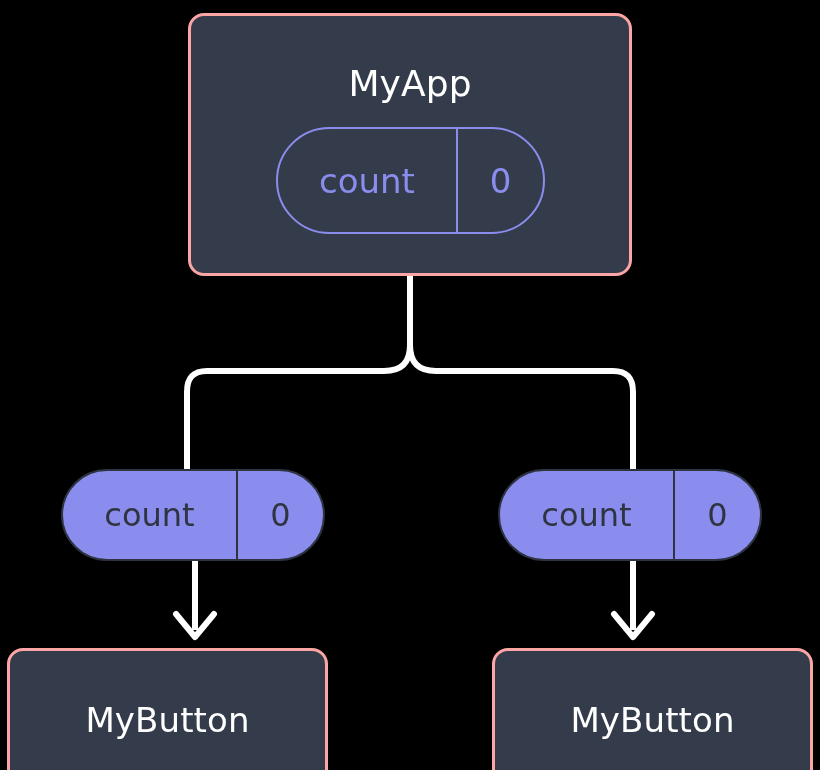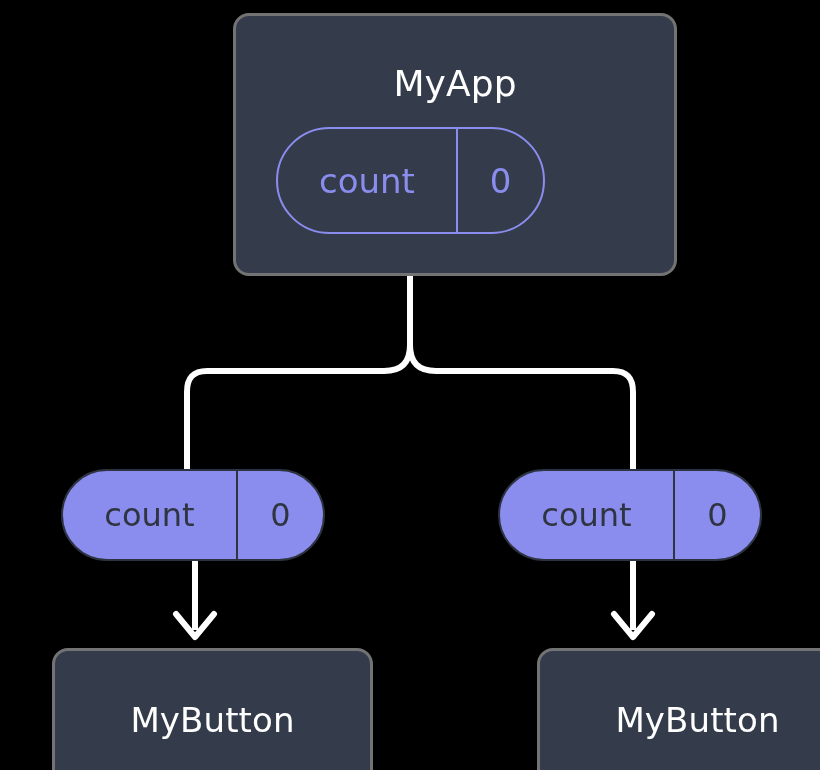--- a/index.html
+++ b/index.html
@@ -34,26 +34,25 @@
     width: 820px;
     height: 770px;
     pointer-events: none;
   }
 
   
   .component-box {
     position: absolute;
     box-sizing: border-box;
     background: #343c4c;
-    border: 3px solid #737373;
+    border: 3px solid #fca5a5;
     border-radius: 16px;
     display: flex;
     flex-direction: column;
     align-items: center;
-    margin-left: 45px;
   }
 
   .box-title {
     color: #ffffff;
     font-size: 36px;
     font-weight: 400;
     letter-spacing: 0.1px;
     line-height: 1;
     white-space: nowrap;
   }

